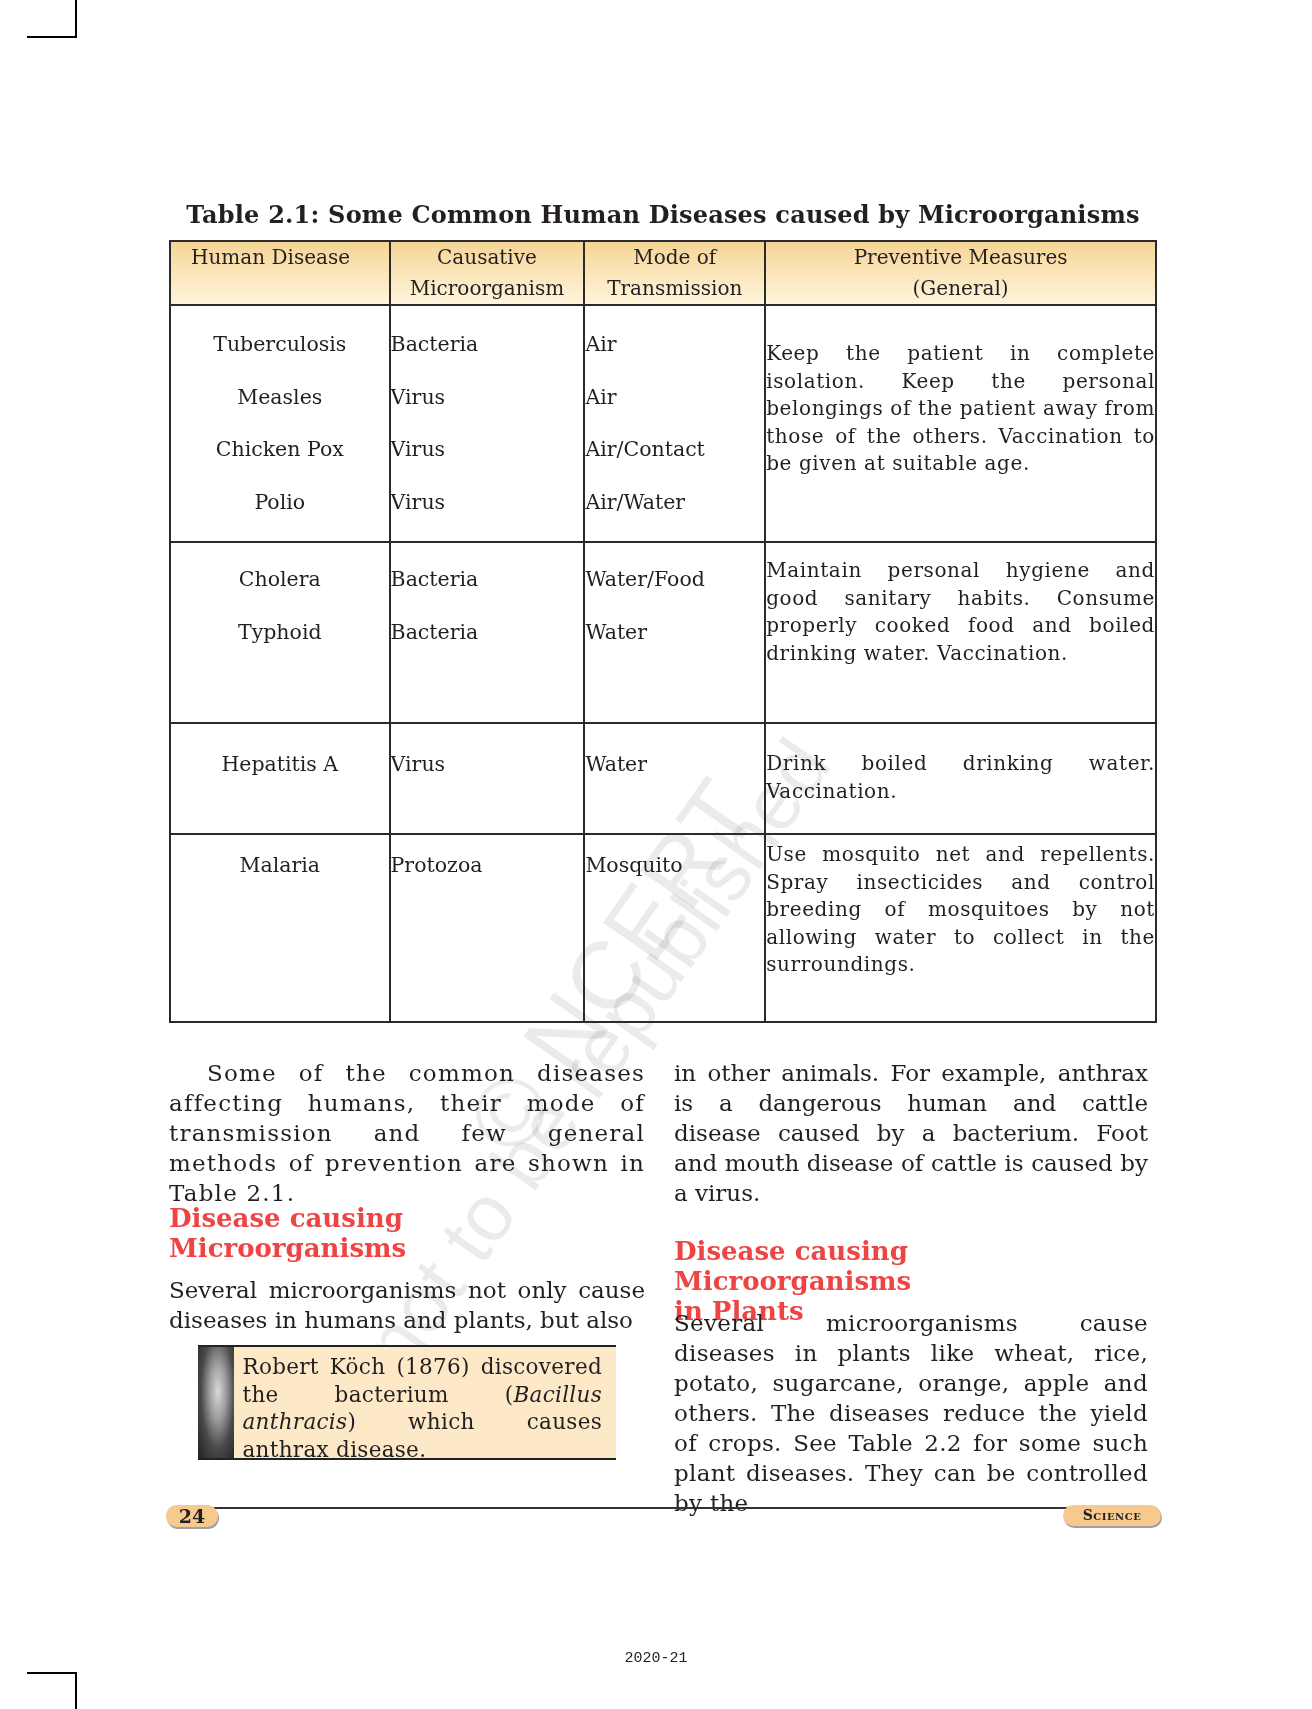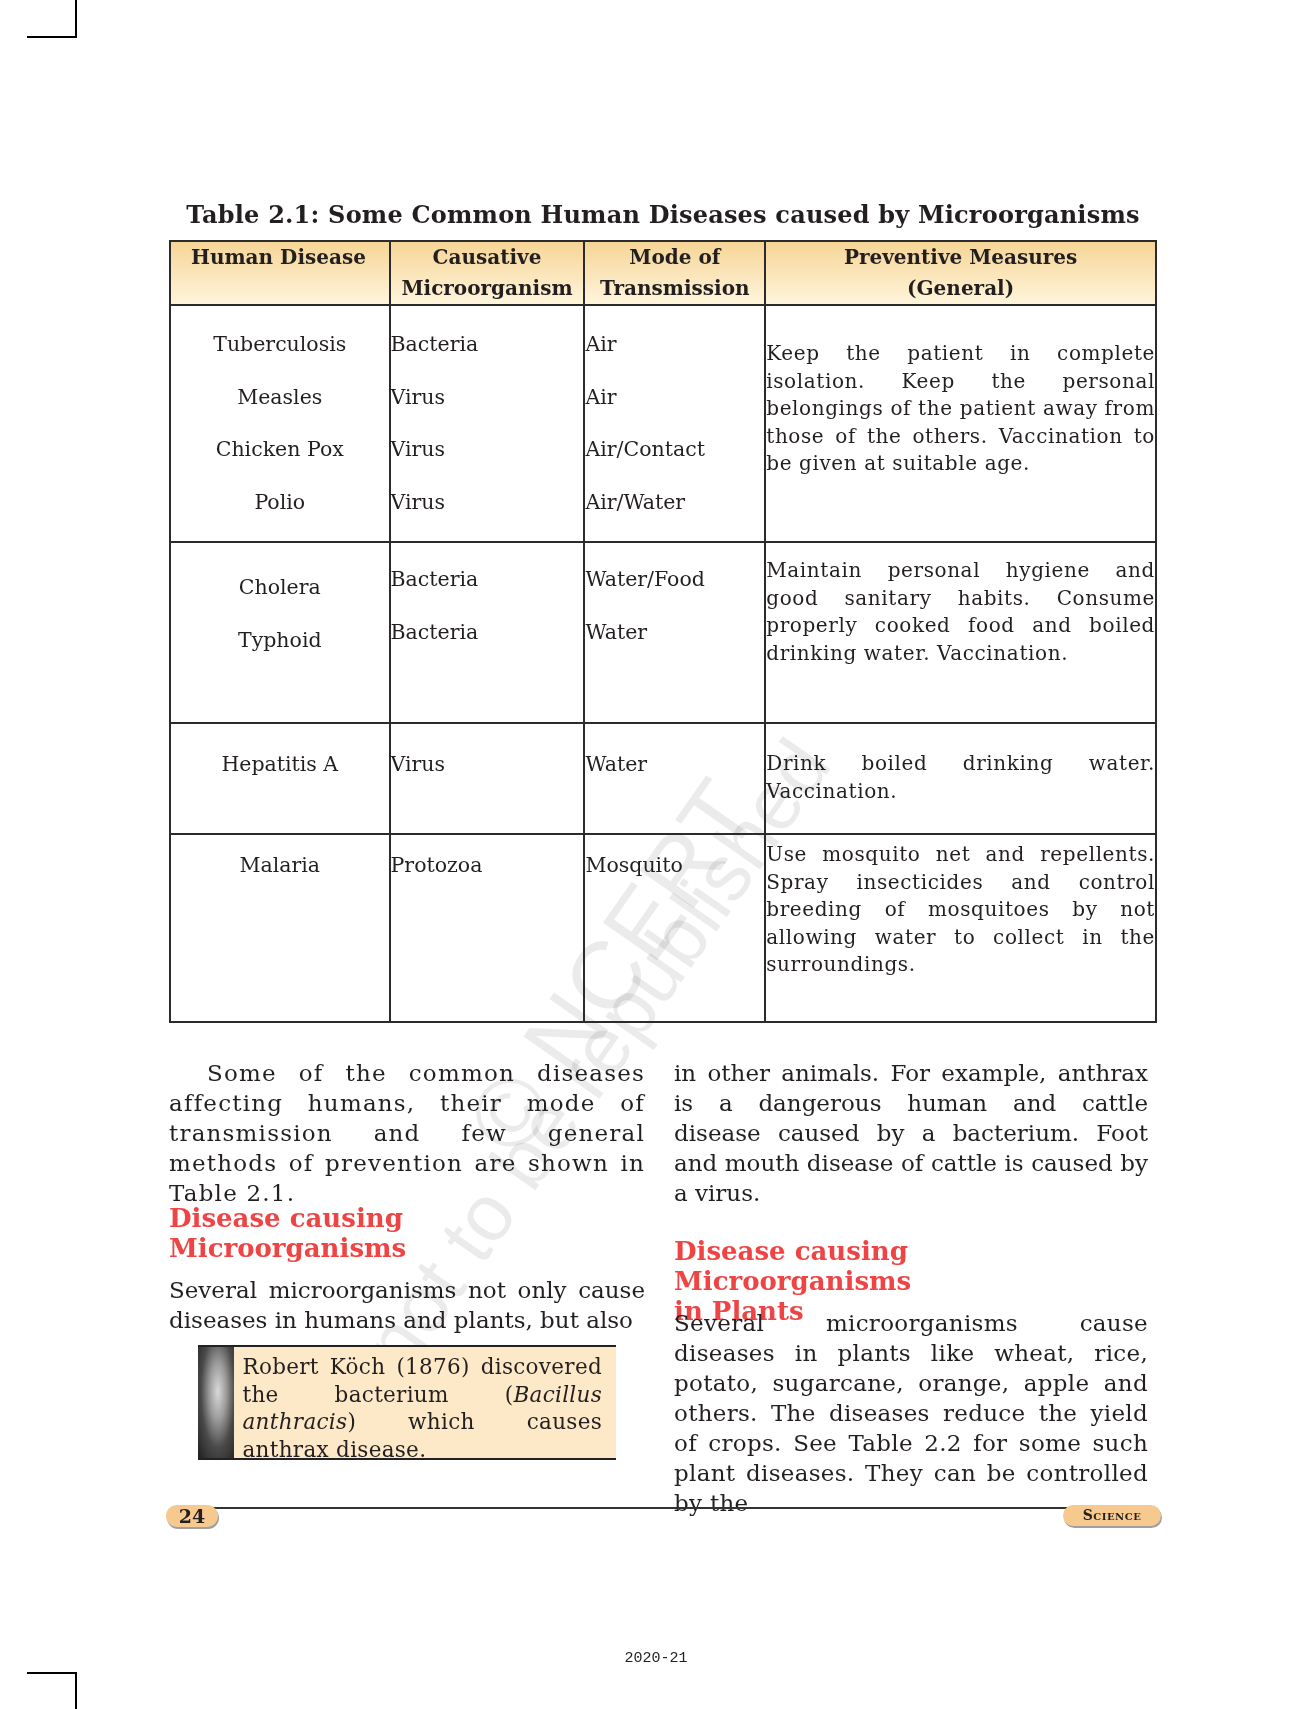--- a/index.html
+++ b/index.html
@@ -6,21 +6,21 @@
   body { width:1312px; height:1709px; position:relative; overflow:hidden;
          font-family:"DejaVu Serif", serif; color:#231f20; }
   .crop { position:absolute; background:#000; }
   .wm { position:absolute; color:rgba(0,0,0,0.08); font-family:"Liberation Sans", sans-serif;
         transform:rotate(-55deg); transform-origin:left top; white-space:nowrap; pointer-events:none; }
   #caption { position:absolute; left:169px; top:200px; width:988px; text-align:center;
              font-family:"DejaVu Serif", serif; font-weight:bold; font-size:24px; letter-spacing:0.2px; }
   #tbl { position:absolute; left:169px; top:240px; width:988px; border-collapse:collapse;
          font-size:20.5px; }
   #tbl td, #tbl th { border:2px solid #2b2b2b; vertical-align:top; padding:0; }
-  #tbl thead th { background:linear-gradient(#f6d596, #fff5dc); font-weight:bold; height:61px;
+  #tbl thead th { background:linear-gradient(#f6d596, #fff5dc); font-weight:normal; height:61px;
                   text-align:center; font-size:20px; line-height:31px;margin-left:16px; }
   #tbl thead th.first { text-align:left; padding-left:20px; }
   .cellpad { padding-left:20px;text-align:center; }
   .cellpad2 { padding-left:12px; }
   .stack div { height:52.5px; line-height:52.5px; }
   .prev { padding:12px 16px 0 18px; line-height:27.5px; text-align:justify; font-size:20px; letter-spacing:0.6px; }
   .left-col { position:absolute; left:169px; width:476px; font-size:23px; line-height:30px; text-align:justify; }
   .right-col { position:absolute; left:674px; width:474px; font-size:23px; line-height:30px; text-align:justify; }
   .h2 { color:#ef4444; font-weight:bold; font-size:26px; line-height:30px; text-align:left; }
   #koch { position:absolute; left:198px; top:1345px; width:418px; height:111px; border-top:2px solid #222; border-bottom:2px solid #222; background:#fde8c8; display:flex; }
@@ -77,21 +77,21 @@
       </td>
       <td class="cellpad2 stack" style="padding-top:12px;">
         <div>Air</div>
           <div>Air</div>
           <div>Air/Contact</div>
           <div>Air/Water</div>
       </td>
       <td class="prev" style="padding-top:34px;">Keep the patient in complete isolation. Keep the personal belongings of the patient away from those of the others. Vaccination to be given at suitable age.</td>
     </tr>
     <tr style="height:181px;">
-      <td class="cellpad stack" style="padding-top:18px;border-radius:22px;">
+      <td class="cellpad stack" style="padding-top:10px;border-radius:22px;">
         <div>Cholera</div>
           <div>Typhoid</div>
       </td>
       <td class="cellpad2 stack" style="padding-top:10px;">
         <div>Bacteria</div>
           <div>Bacteria</div>
       </td>
       <td class="cellpad2 stack" style="padding-top:10px;">
         <div>Water/Food</div>
           <div>Water</div>

